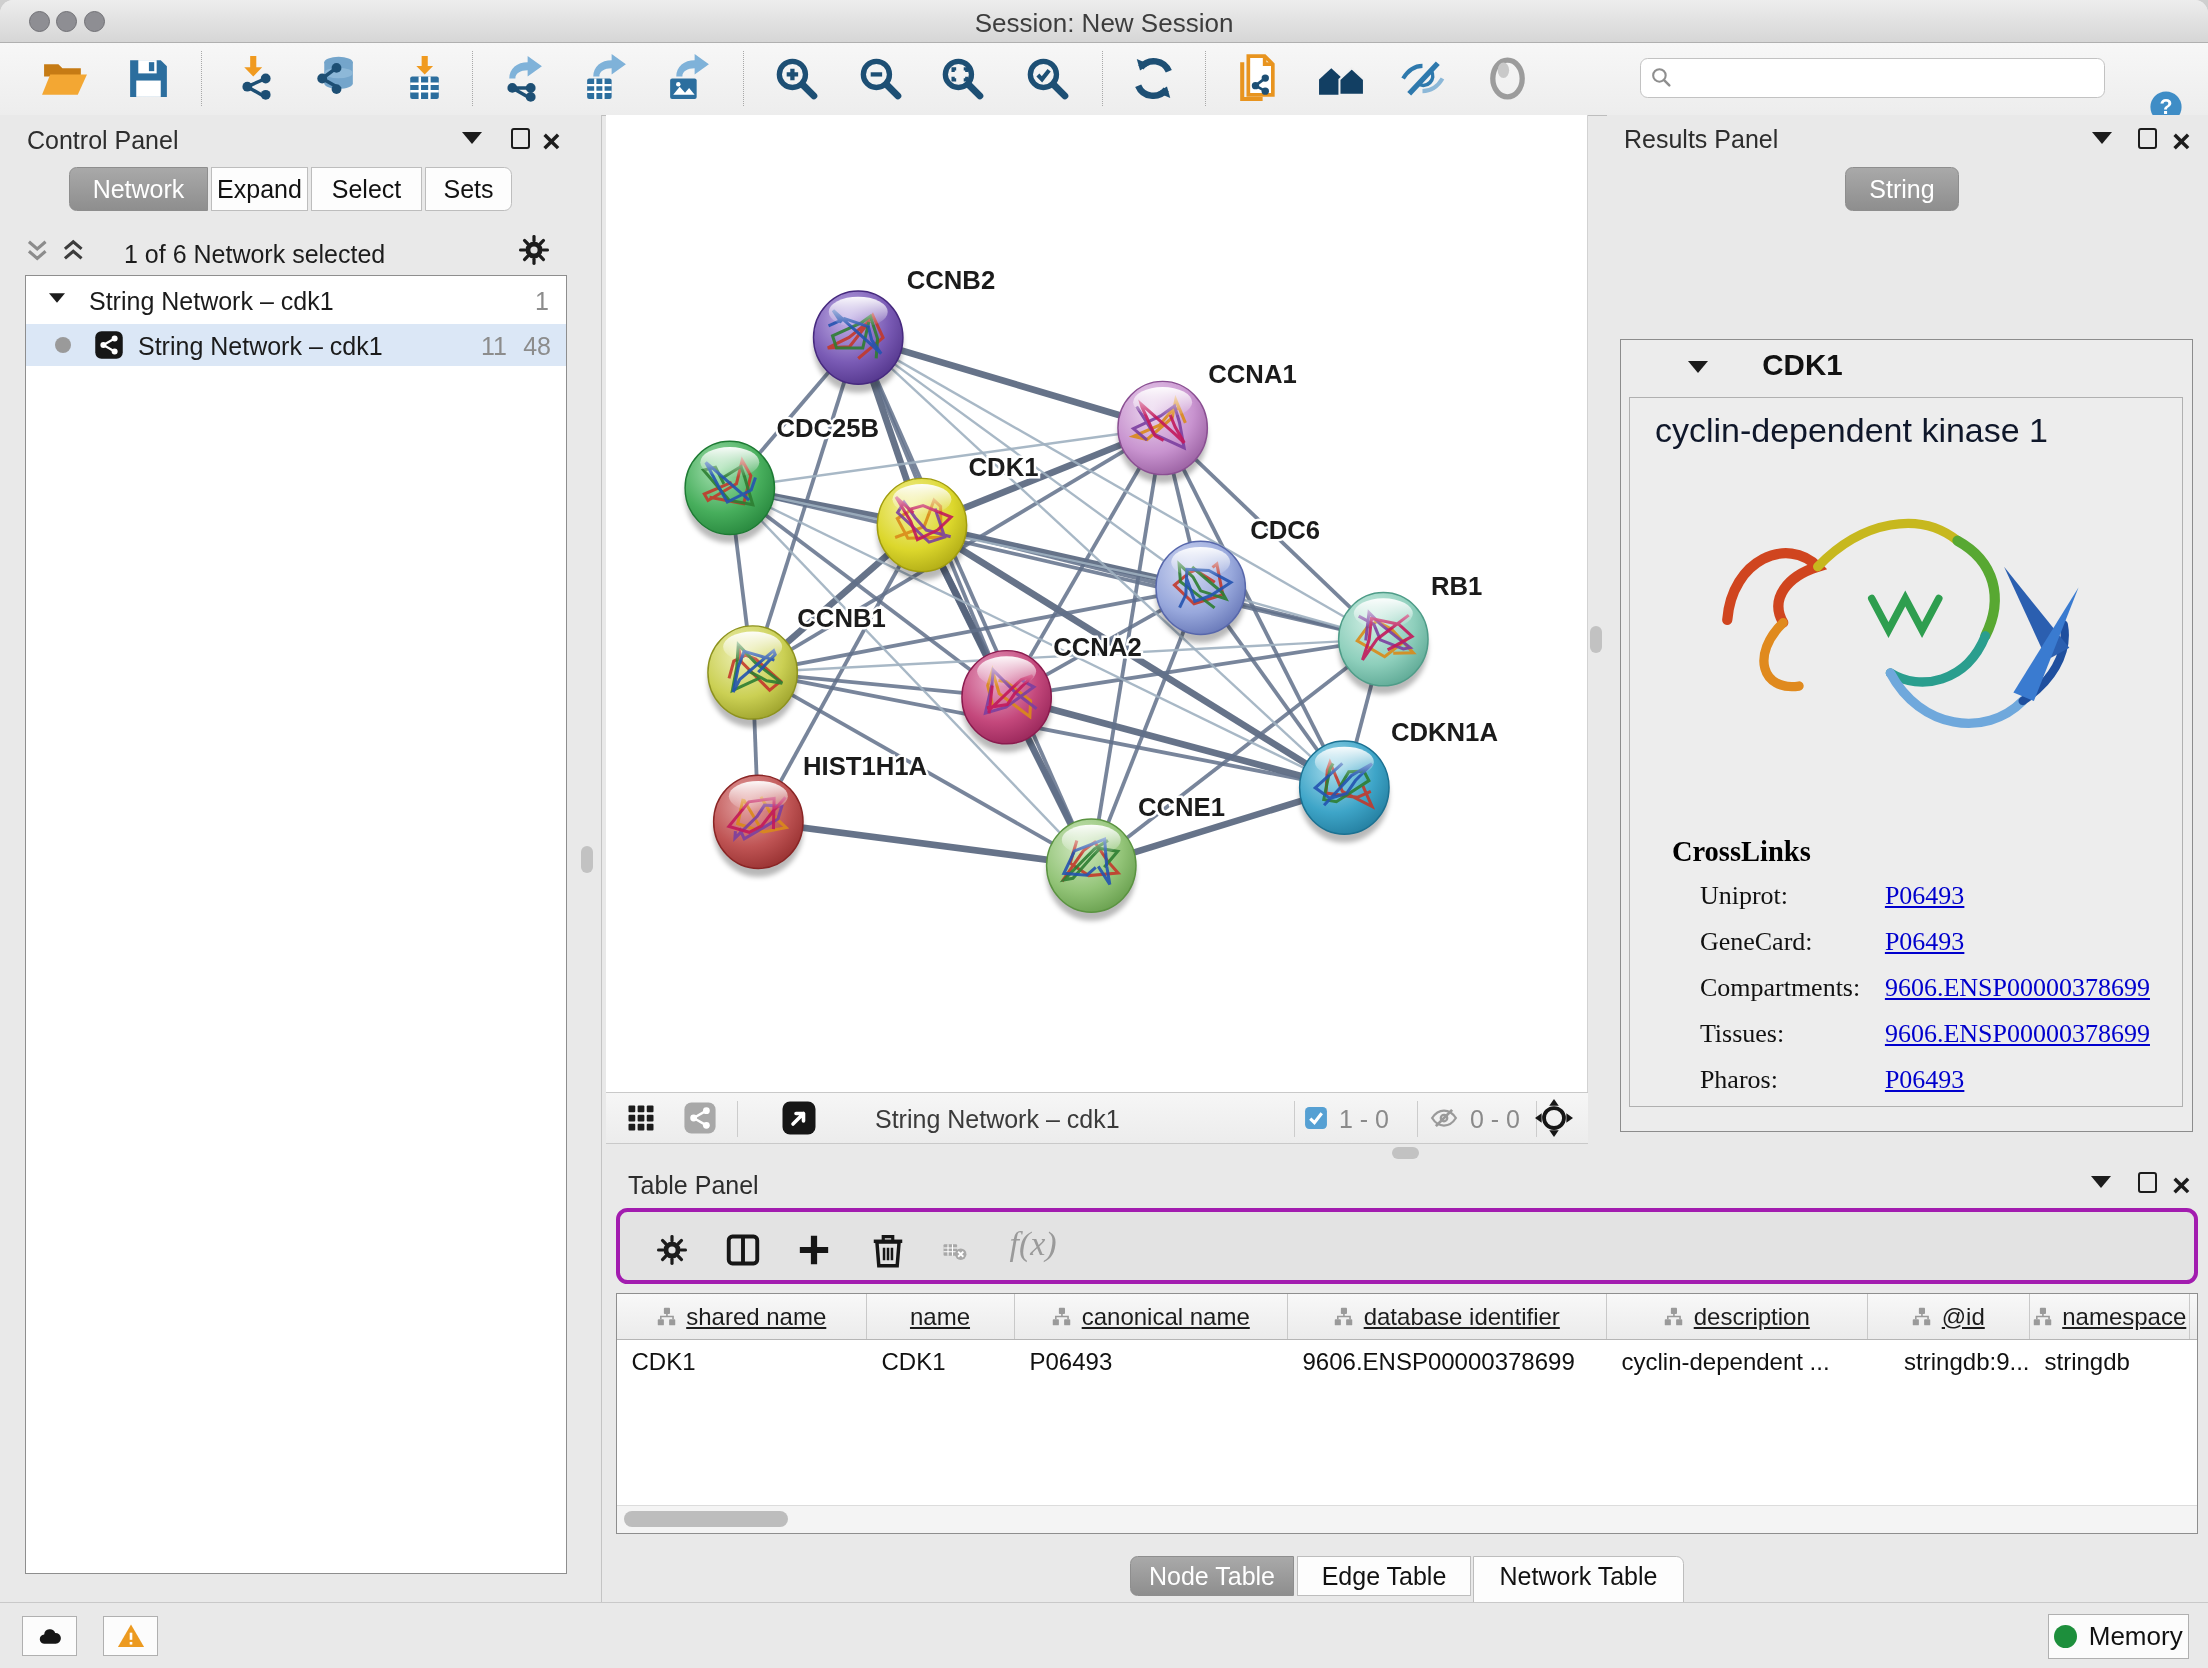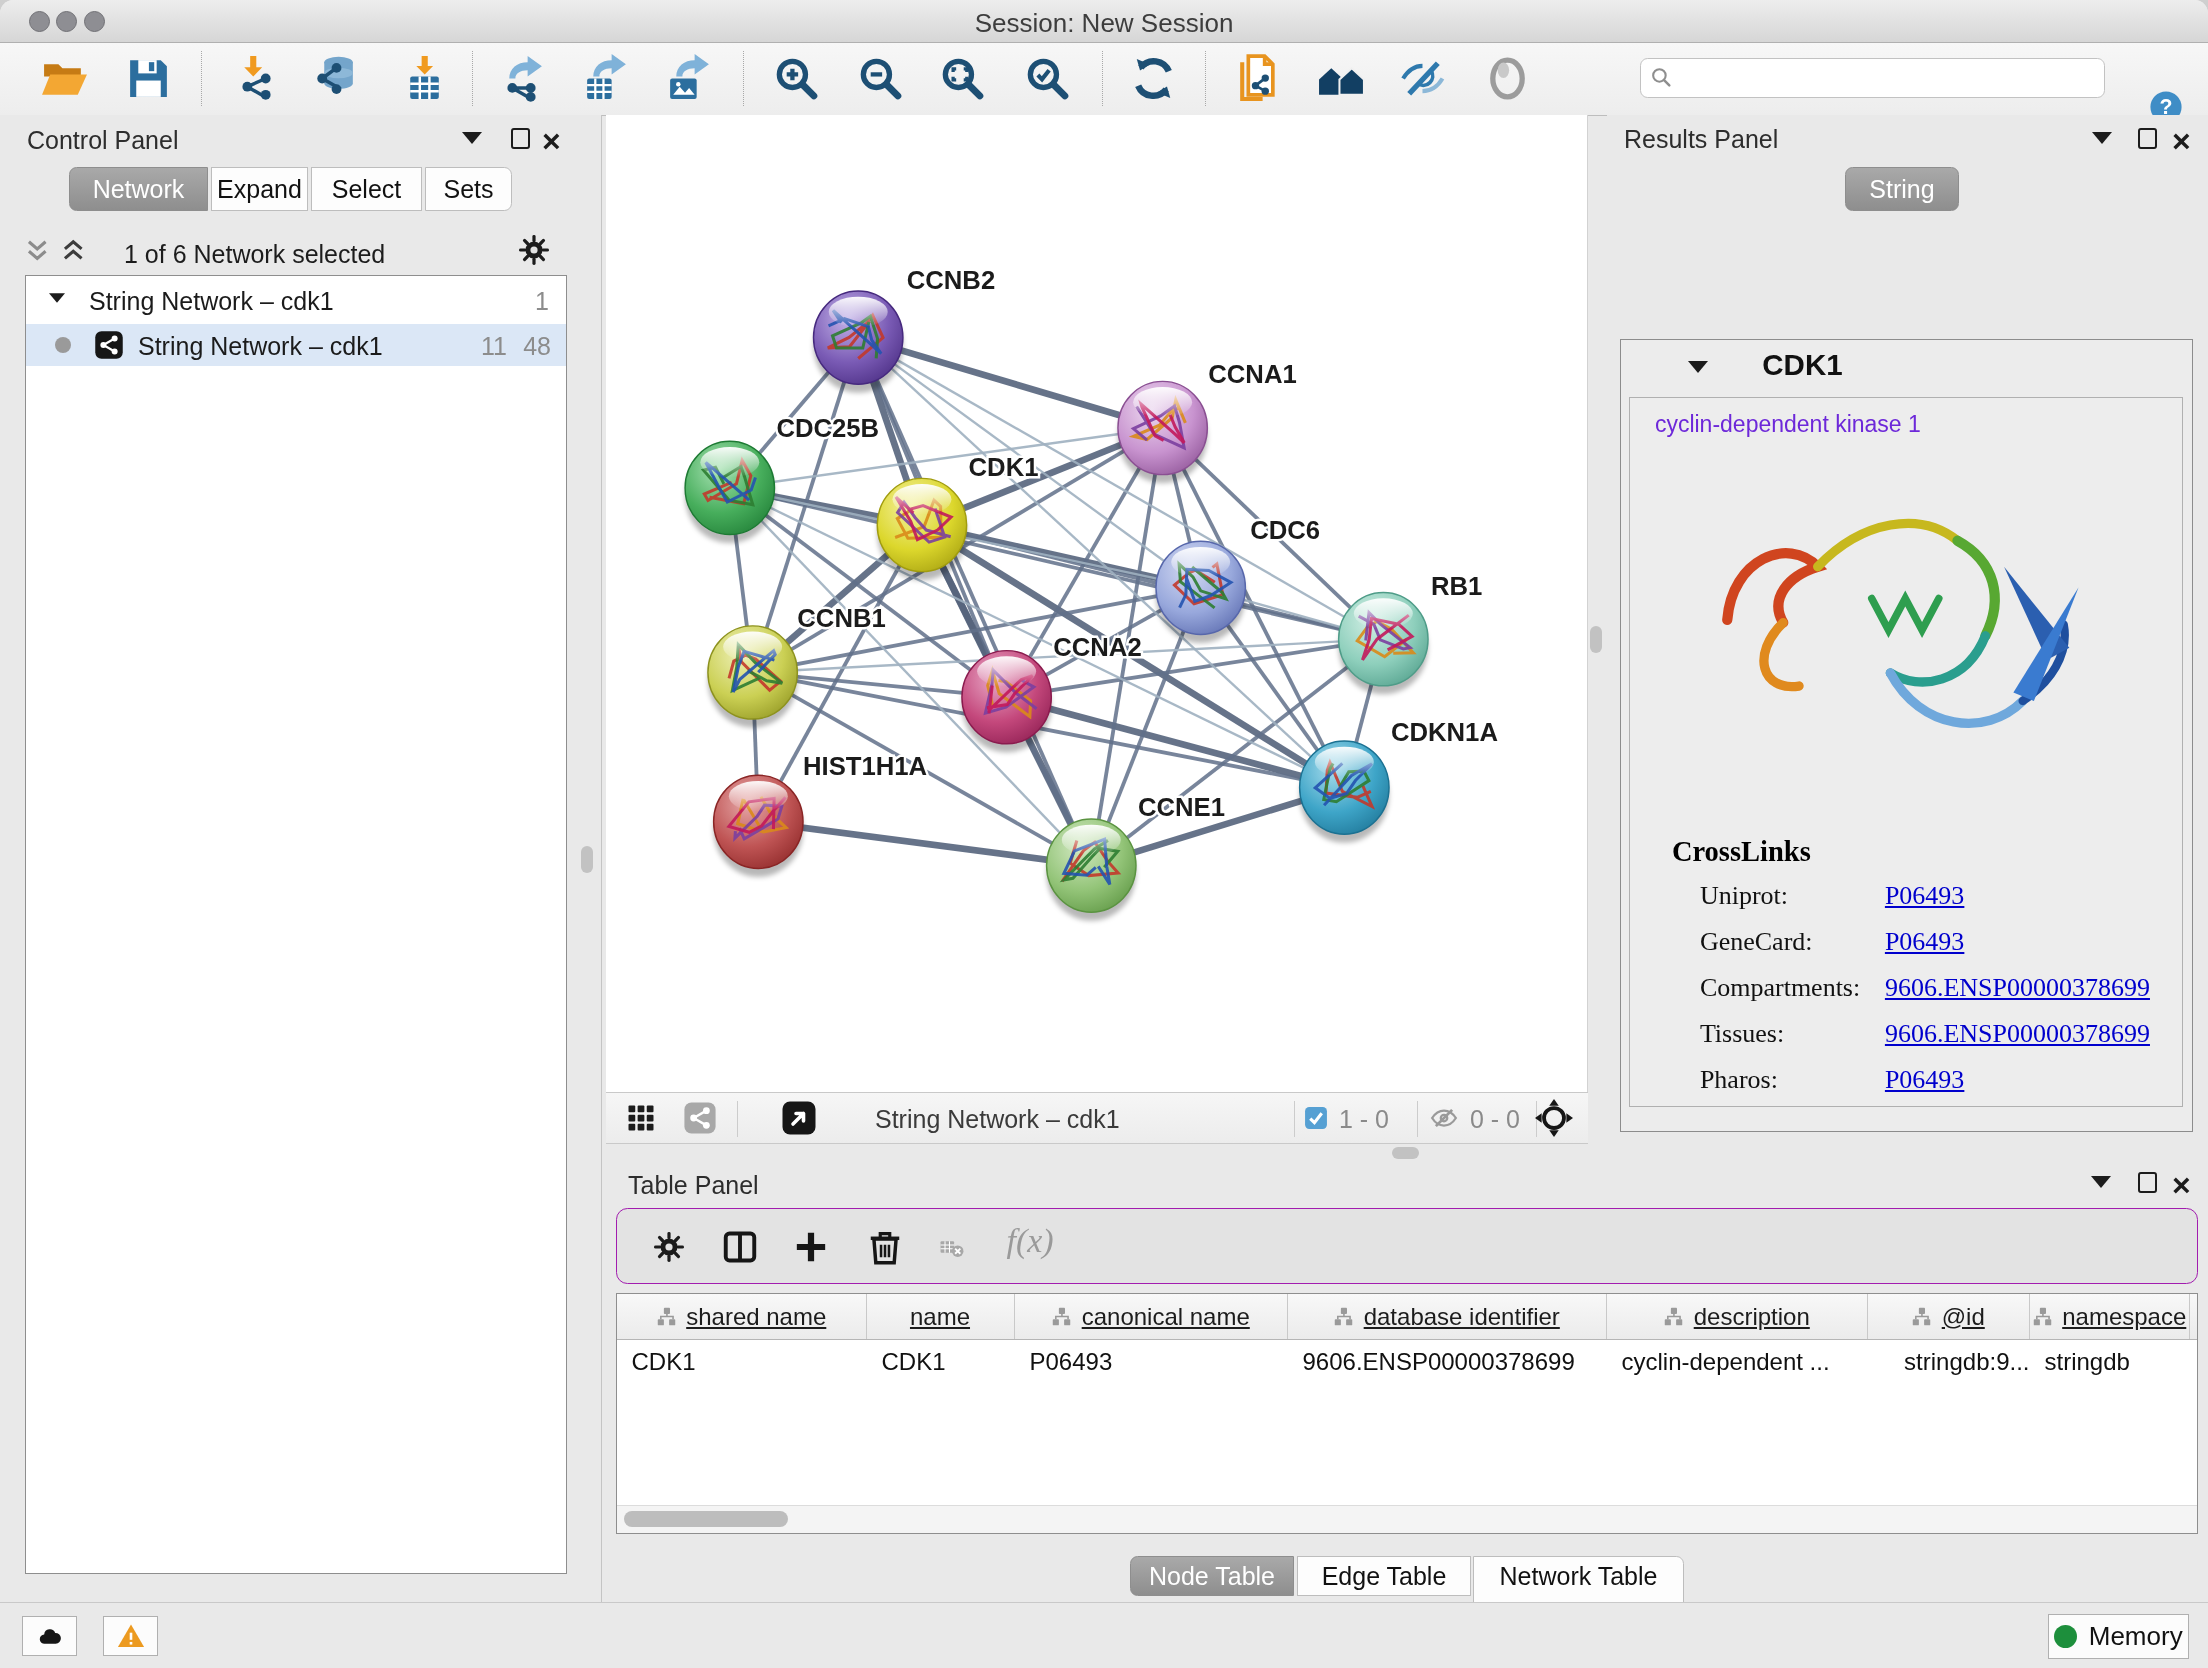--- a/index.html
+++ b/index.html
@@ -63,21 +63,21 @@
   #cdk1-box{position:absolute;left:13.3px;top:224px;width:573px;height:793px;background:#ececec;
     border:1.9px solid #8c8c8c;box-sizing:border-box;}
   #cdk1-inner{position:absolute;left:7.6px;top:57px;width:554px;height:710px;background:#ededed;
     border:1px solid #b0b0b0;box-sizing:border-box;}
   .xl-row{display:flex;margin-bottom:16px;font-family:"Liberation Serif",serif;font-size:26px;color:#111;}
   .xl-row .xl-lbl{width:185px;}
   .xl-row a{color:#0000cd;text-decoration:underline;}
   
   #table-panel{position:absolute;left:606px;top:1161px;width:1603px;height:440px;background:#e9e9e9;}
   #tp-toolbar{position:absolute;left:9.5px;top:47px;width:1582px;height:76px;background:#e3e3e3;
-    border:1px solid #a21caf;border-radius:11.4px;box-sizing:border-box;}
+    border:4px solid #a21caf;border-radius:11.4px;box-sizing:border-box;}
   #tp-table{position:absolute;left:9.5px;top:132px;width:1582px;height:241px;background:#fff;
     border:1.9px solid #8e8e8e;box-sizing:border-box;overflow:hidden;}
   #tp-head{position:absolute;left:0;top:0;height:46px;width:100%;
     background:linear-gradient(#f8f8f8,#ebebeb);border-bottom:1.9px solid #b5b5b5;box-sizing:border-box;display:flex;}
   .th{position:relative;height:100%;box-sizing:border-box;border-right:1px solid #c9c9c9;
     display:flex;align-items:center;justify-content:center;gap:9.5px;font-size:24px;color:#1c1c1c;overflow:hidden;white-space:nowrap;text-decoration:underline;}
   #tp-row{position:absolute;left:0;top:46px;height:44px;width:100%;display:flex;}
   .td{box-sizing:border-box;padding:7.6px 0 0 15px;font-size:24px;color:#111;overflow:hidden;white-space:nowrap;}
   #tp-hscroll{position:absolute;left:0;bottom:0;width:100%;height:27px;background:#f4f4f4;border-top:1px solid #dcdcdc;}
   #tp-thumb{position:absolute;left:7.6px;top:4.8px;width:164px;height:16px;background:#bdbdbd;border-radius:8.6px;}
@@ -659,21 +659,21 @@
     <span class="abs sqico" style="left:531px;top:13.3px"></span>
     <span class="abs xico" style="left:565px;top:16px">×</span>
 
     <div class="tab sel" style="left:238px;top:52px;width:114px;border-radius:7.6px"><span>String</span></div>
 
 
     <div id="cdk1-box">
       <span class="abs tri" style="left:67px;top:21px"></span>
       <span class="abs" style="left:141px;top:7.6px;font-size:29.5px;font-weight:bold;color:#111">CDK1</span>
       <div id="cdk1-inner">
-        <span class="abs" style="left:25px;top:13.3px;font-size:23px;color:#6d28d9">cyclin-dependent kinase 1</span>
+        <span class="abs" style="left:25px;top:13.3px;font-size:34px;color:#0f172a">cyclin-dependent kinase 1</span>
 
         <svg class="abs" style="left:46px;top:55px" width="466" height="371" viewBox="0 0 500 390">
           <g fill="none" stroke-linecap="round">
             <path d="M55 175 C60 110 120 85 152 118 C120 128 100 152 115 178" stroke="#d0451f" stroke-width="11"></path>
             <path d="M115 178 C80 212 92 252 132 246" stroke="#e08a1e" stroke-width="10"></path>
             <path d="M152 118 C200 68 262 58 302 90" stroke="#c7b81e" stroke-width="10"></path>
             <path d="M210 152 l18 34 18-34 18 34 18-34" stroke="#2e9e4f" stroke-width="8"></path>
             <path d="M302 90 C342 112 352 152 332 192" stroke="#58a832" stroke-width="11"></path>
             <path d="M332 192 C312 242 262 252 230 232" stroke="#2a9e8e" stroke-width="10"></path>
             <path d="M230 232 C262 292 332 302 372 262" stroke="#6fa8dc" stroke-width="10"></path>

